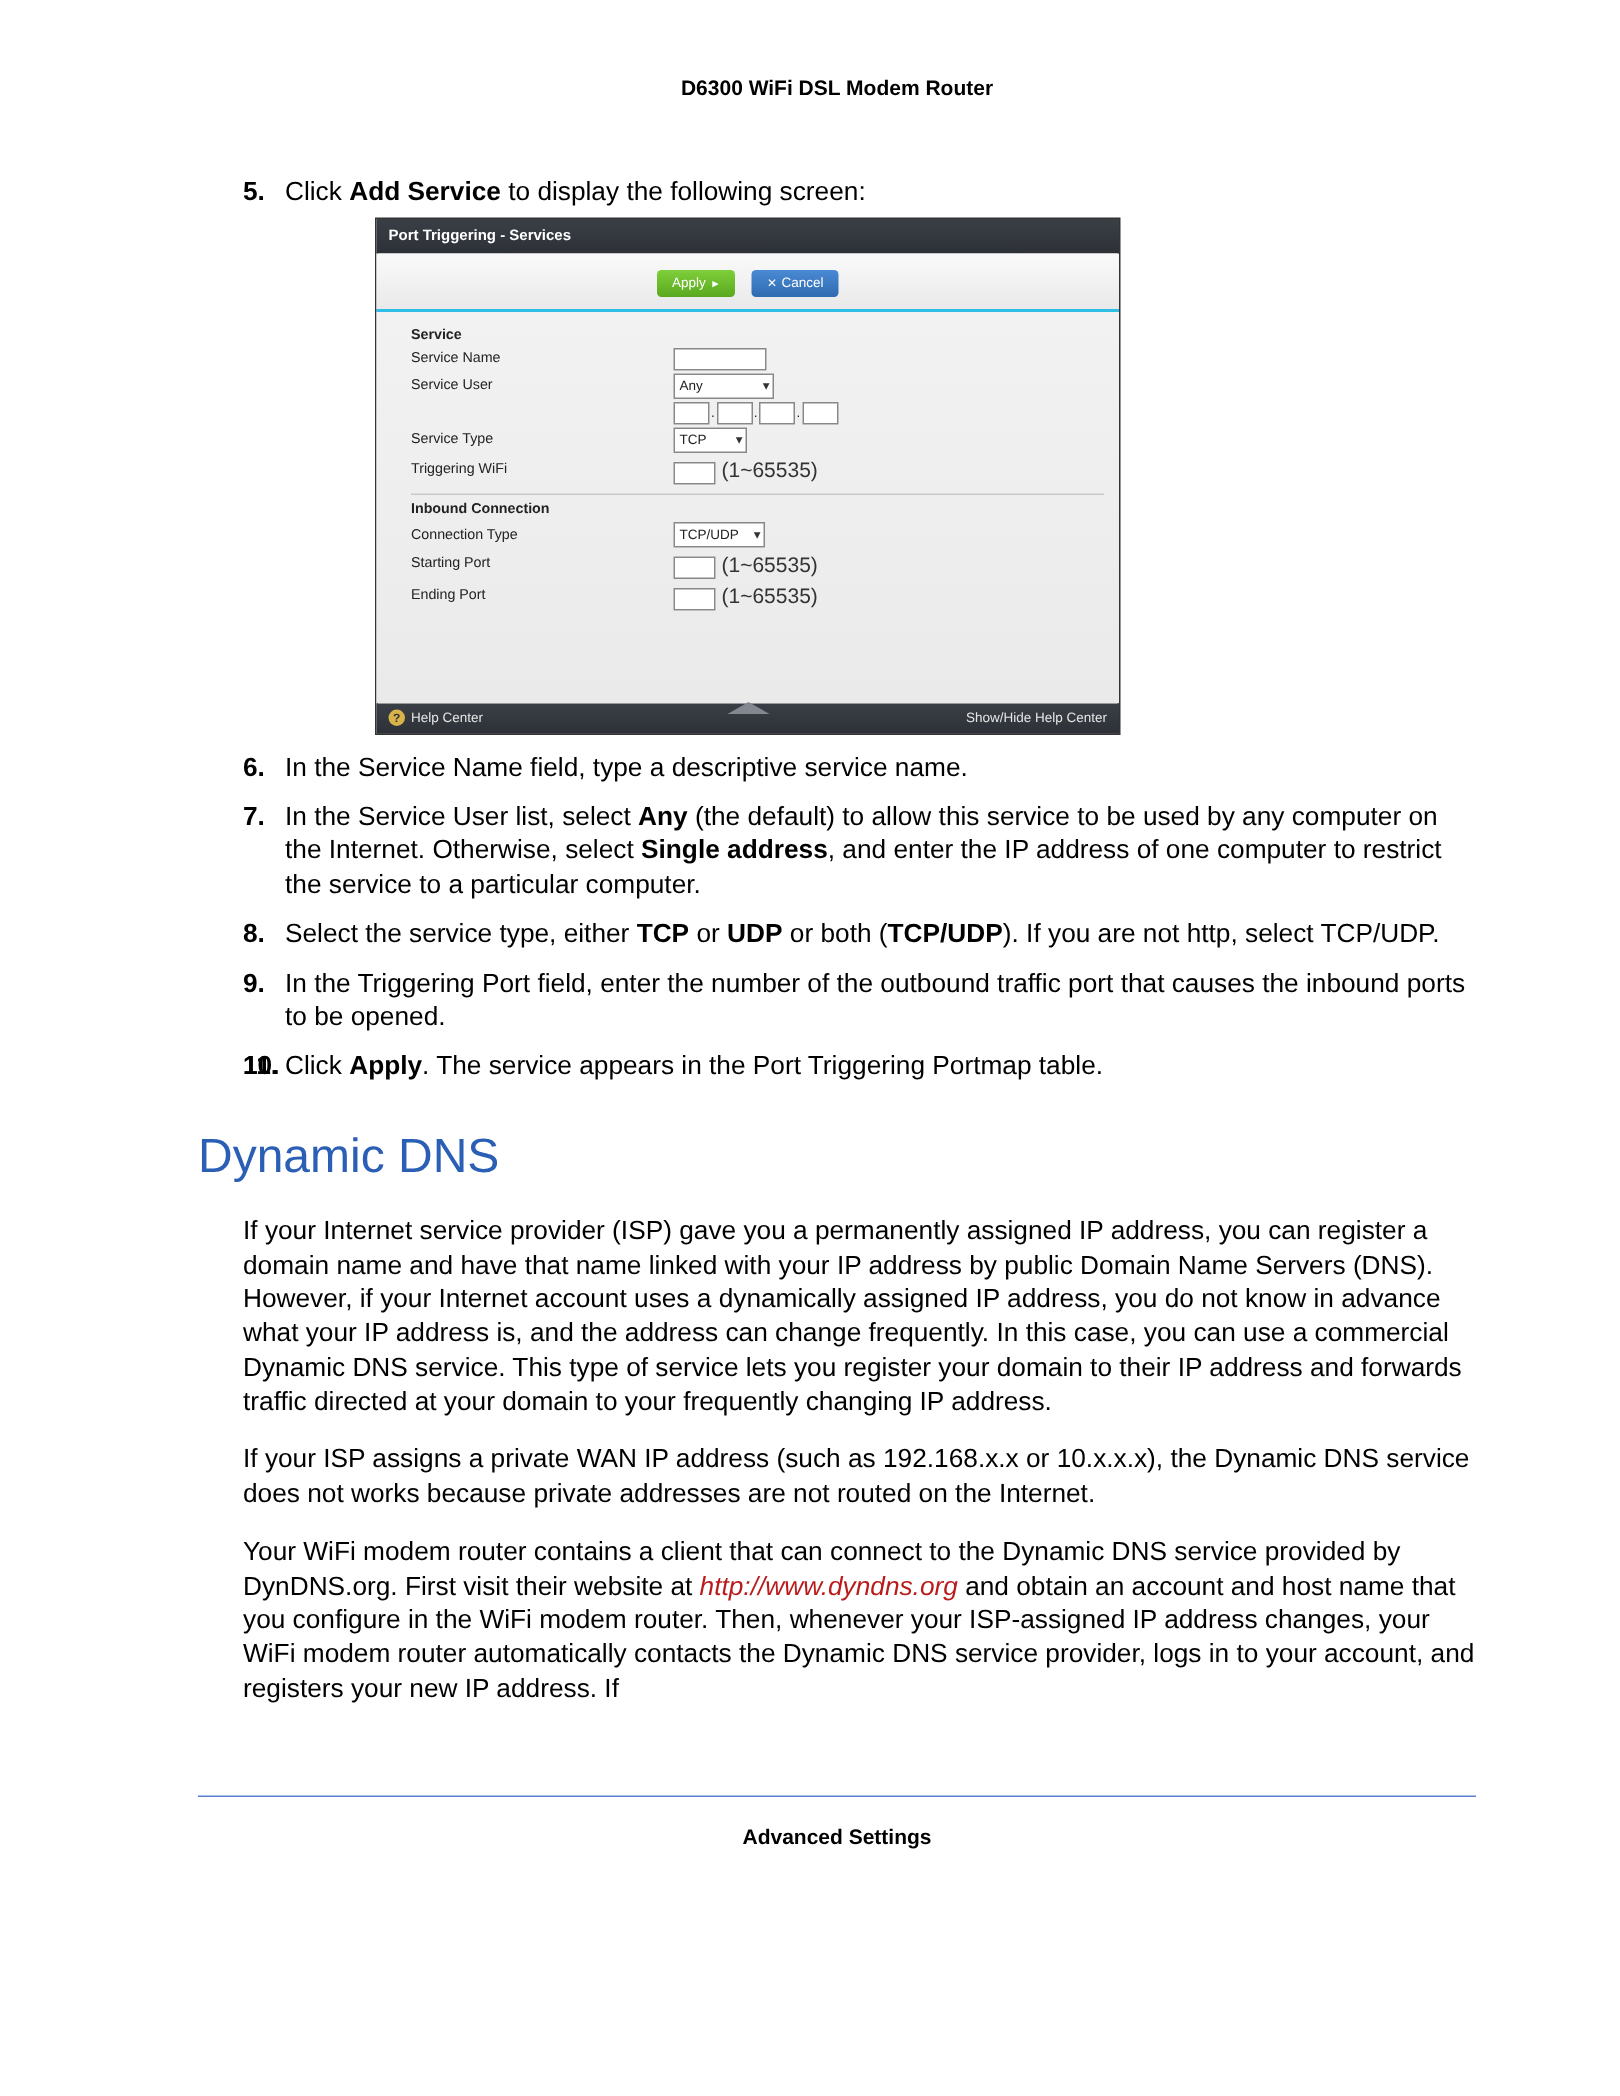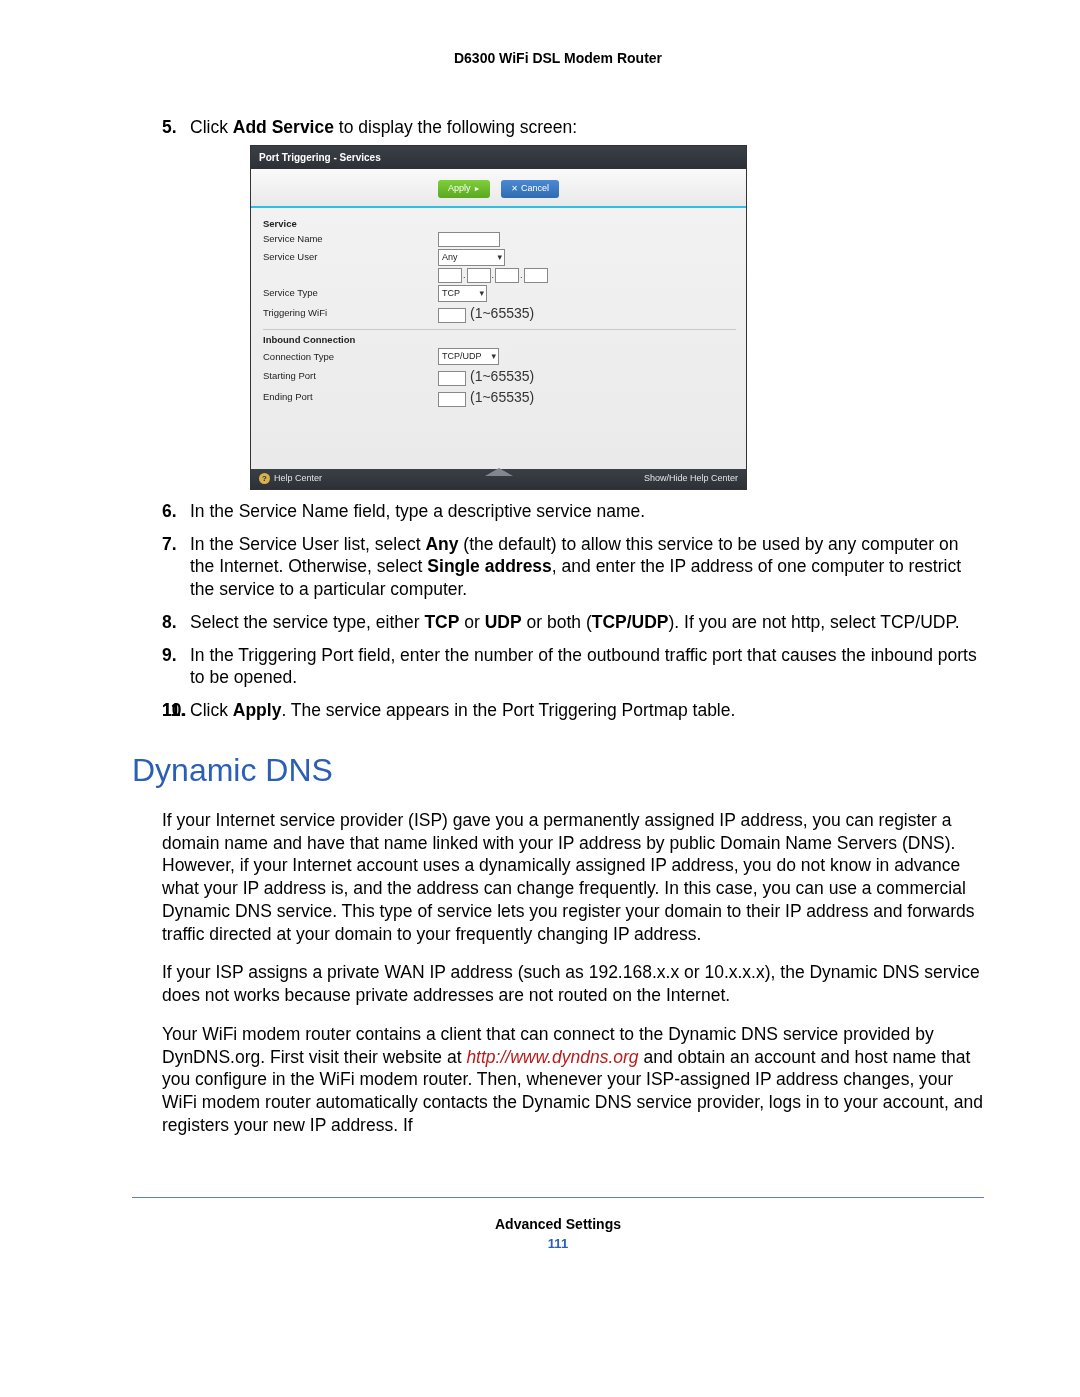--- a/index.html
+++ b/index.html
@@ -98,21 +98,21 @@
     border-radius: 3px;
     margin: 0 3px;
     vertical-align: middle;
   }
   .btn-apply { background: linear-gradient(#7fcf3a, #5aa81f); }
   .btn-cancel { background: linear-gradient(#4a8ad4, #2f6bb0); }
   .btn-apply .tri::before { content: "►"; font-size: 7px; margin-left: 3px; }
   .btn-cancel .x::before { content: "✕"; font-size: 8px; margin-right: 3px; }
   .shot-body {
     background: linear-gradient(#f2f2f2, #eaeaea);
-    padding: 6px 10px 60px 12px;
+    padding: 6px 10px 60px 23px;
     font-size: 9.5px;
     color: #222;
   }
   .shot-body .sec-head {
     font-weight: bold;
     font-size: 9.5px;
     margin-top: 4px;
   }
   .shot-row { display: flex; align-items: center; margin: 2px 0; }
   .shot-label { width: 175px; }
@@ -286,14 +286,13 @@
   <h2 class="section-title">Dynamic DNS</h2>
 
   <p class="body">If your Internet service provider (ISP) gave you a permanently assigned IP address, you can register a domain name and have that name linked with your IP address by public Domain Name Servers (DNS). However, if your Internet account uses a dynamically assigned IP address, you do not know in advance what your IP address is, and the address can change frequently. In this case, you can use a commercial Dynamic DNS service. This type of service lets you register your domain to their IP address and forwards traffic directed at your domain to your frequently changing IP address.</p>
   <p class="body">If your ISP assigns a private WAN IP address (such as 192.168.x.x or 10.x.x.x), the Dynamic DNS service does not works because private addresses are not routed on the Internet.</p>
   <p class="body">
     <span>Your WiFi modem router contains a client that can connect to the Dynamic DNS service provided by DynDNS.org. First visit their website at </span><span class="link">http://www.dyndns.org</span><span> and obtain an account and host name that you configure in the WiFi modem router. Then, whenever your ISP-assigned IP address changes, your WiFi modem router automatically contacts the Dynamic DNS service provider, logs in to your account, and registers your new IP address. If</span>
   </p>
 
   <div class="footer-line"></div>
   <div class="footer-label">Advanced Settings</div>
-  <div class="footer-page">111</div>
 </div>
 
 </body></html>

